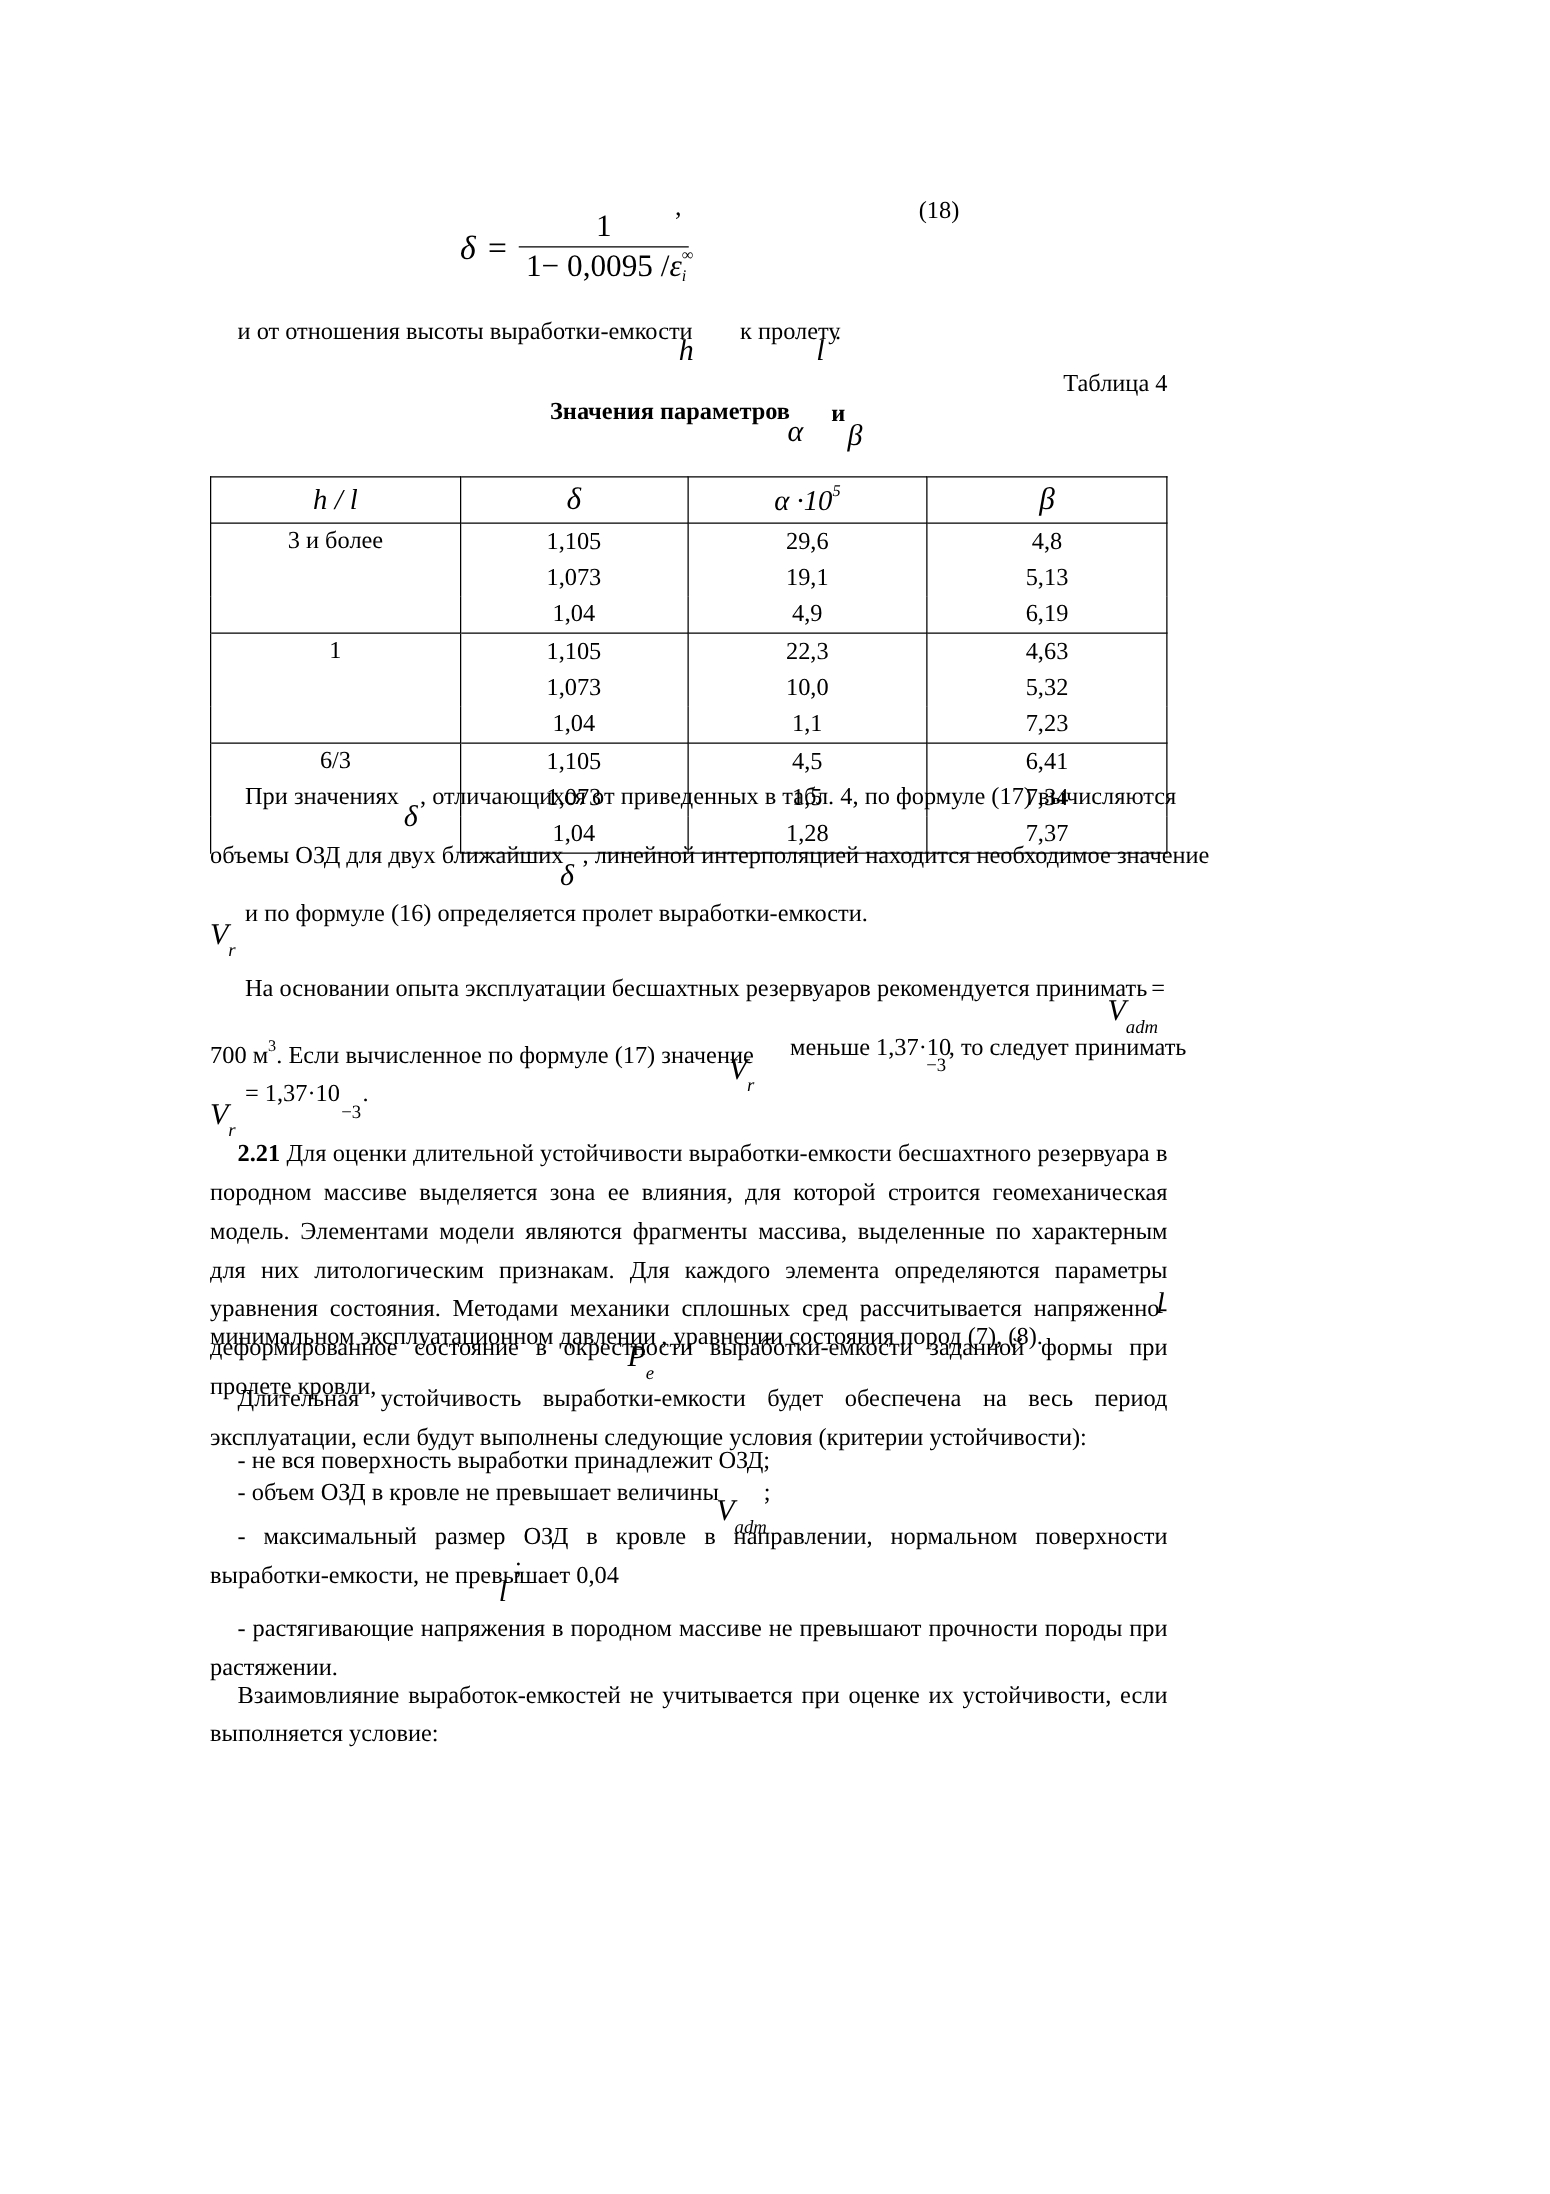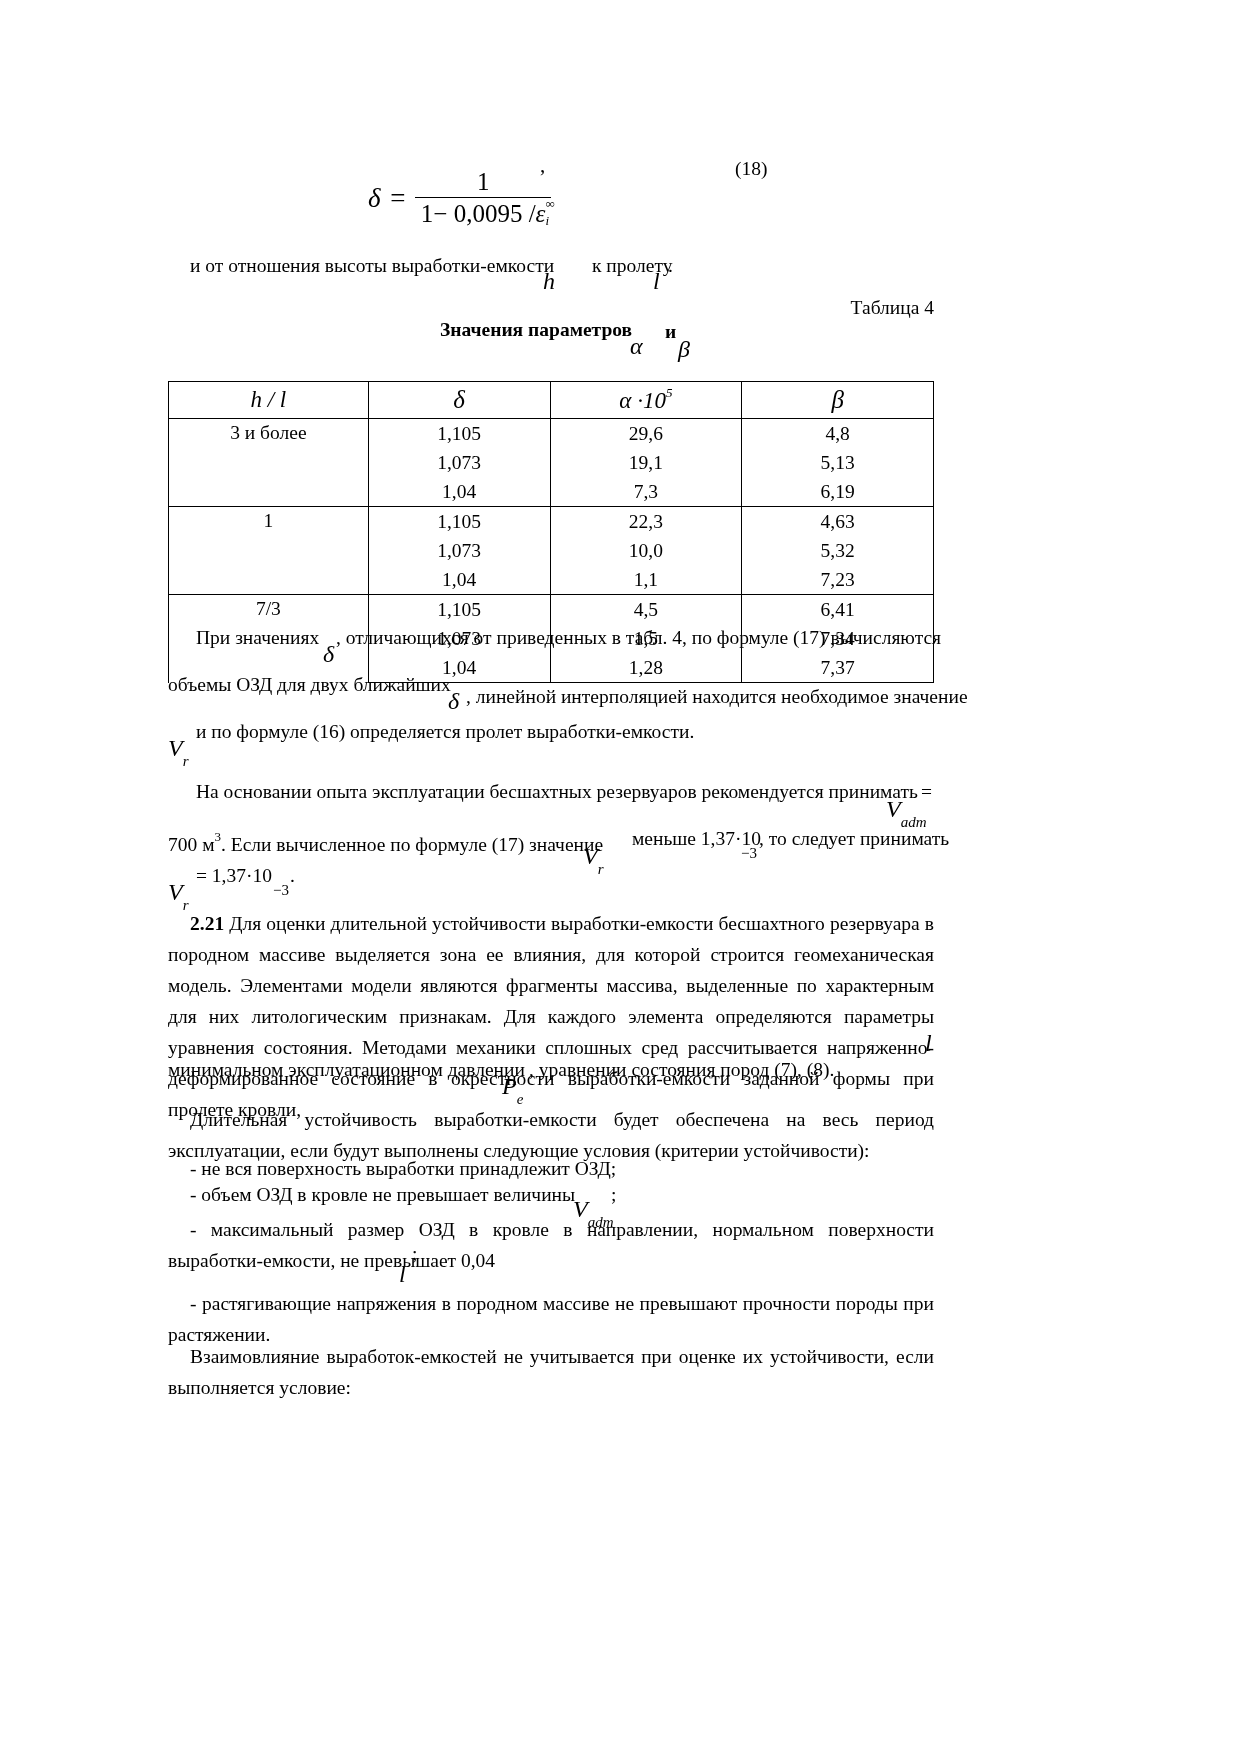--- a/index.html
+++ b/index.html
@@ -233,21 +233,21 @@
         <td>29,6</td>
         <td>4,8</td>
       </tr>
       <tr>
         <td>1,073</td>
         <td>19,1</td>
         <td>5,13</td>
       </tr>
       <tr class="grp-last">
         <td>1,04</td>
-        <td>7,3</td>
+        <td>4,9</td>
         <td>6,19</td>
       </tr>
 
       <tr class="grp-first">
         <td rowspan="3" style="vertical-align:top; padding-top:3px;">1</td>
         <td>1,105</td>
         <td>22,3</td>
         <td>4,63</td>
       </tr>
       <tr>
@@ -255,21 +255,21 @@
         <td>10,0</td>
         <td>5,32</td>
       </tr>
       <tr class="grp-last">
         <td>1,04</td>
         <td>1,1</td>
         <td>7,23</td>
       </tr>
 
       <tr class="grp-first">
-        <td rowspan="3" style="vertical-align:top; padding-top:3px;">7/3</td>
+        <td rowspan="3" style="vertical-align:top; padding-top:3px;">6/3</td>
         <td>1,105</td>
         <td>4,5</td>
         <td>6,41</td>
       </tr>
       <tr>
         <td>1,073</td>
         <td>1,5</td>
         <td>7,34</td>
       </tr>
       <tr class="grp-last">
@@ -279,21 +279,21 @@
       </tr>
     </tbody>
   </table>
 
   <div class="txt" style="left:196px; top:625px;">При значениях</div>
   <div class="mathi" style="left:323px; top:641px;">δ</div>
   <div class="txt" style="left:336px; top:625px;">, отличающихся от приведенных в табл. 4, по формуле (17) вычисляются</div>
 
   <div class="txt" style="left:168px; top:672px;">объемы ОЗД для двух ближайших</div>
   <div class="mathi" style="left:448px; top:688px;">δ</div>
-  <div class="txt" style="left:466px; top:672px;margin-top:12px;">, линейной интерполяцией находится необходимое значение</div>
+  <div class="txt" style="left:466px; top:672px;">, линейной интерполяцией находится необходимое значение</div>
 
   <div class="txt" style="left:196px; top:719px;">и по формуле (16) определяется пролет выработки-емкости.</div>
   <div class="mathi" style="left:168px; top:735px;">
     <span>V</span><span class="sub">r</span>
   </div>
 
   <div class="txt" style="left:196px; top:779px;">На основании опыта эксплуатации бесшахтных резервуаров рекомендуется принимать</div>
   <div class="txt" style="left:921px; top:779px;">=</div>
   <div class="mathi" style="left:886px; top:796px;">
     <span>V</span><span class="sub">adm</span>

